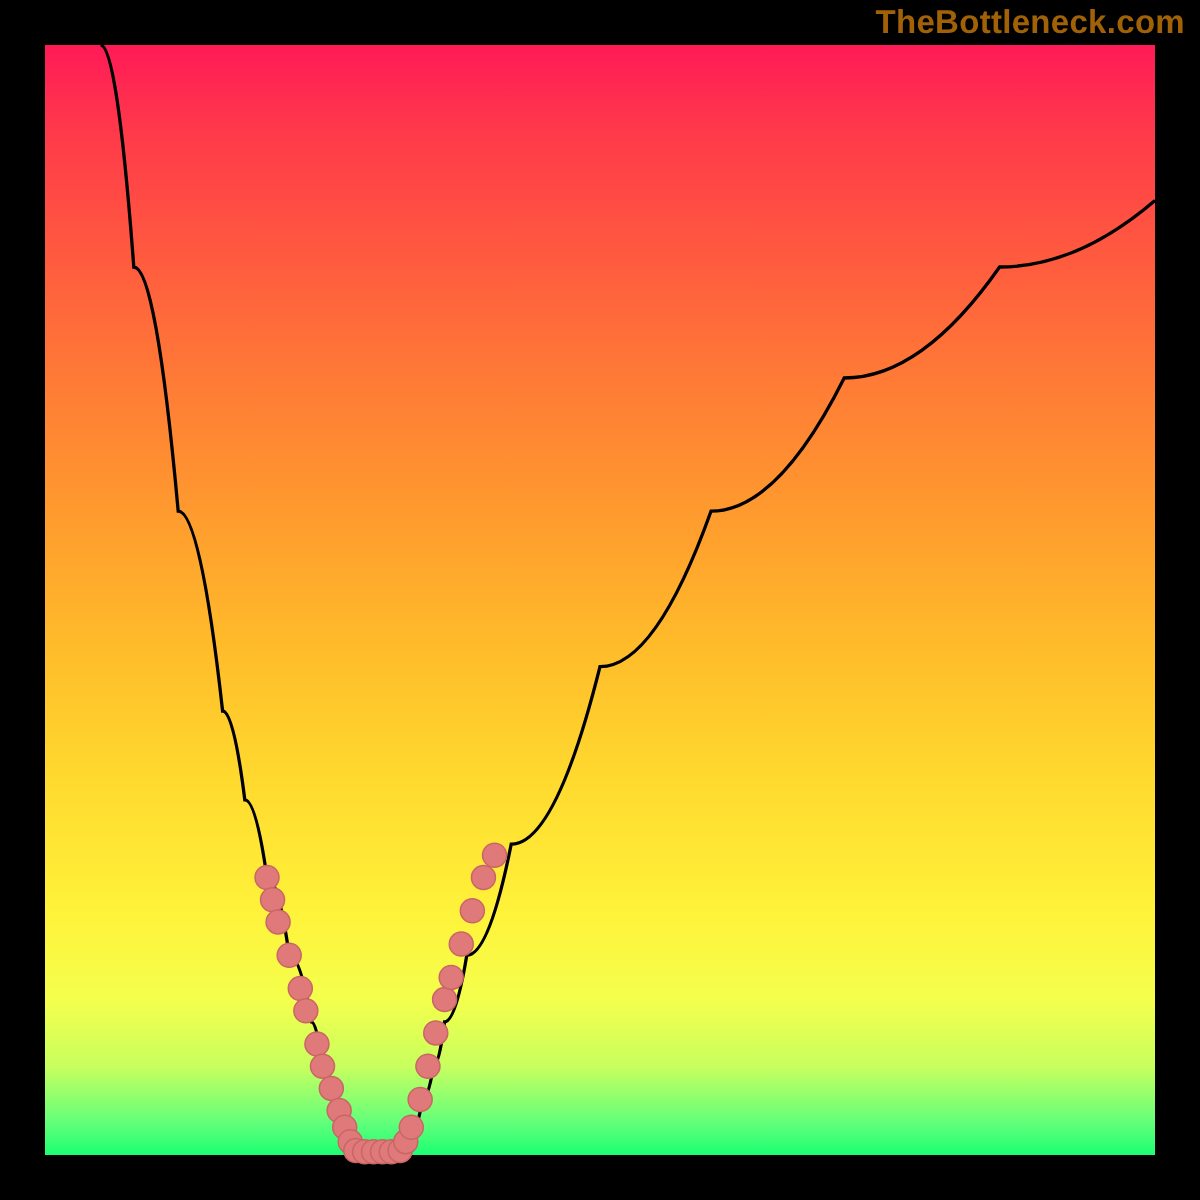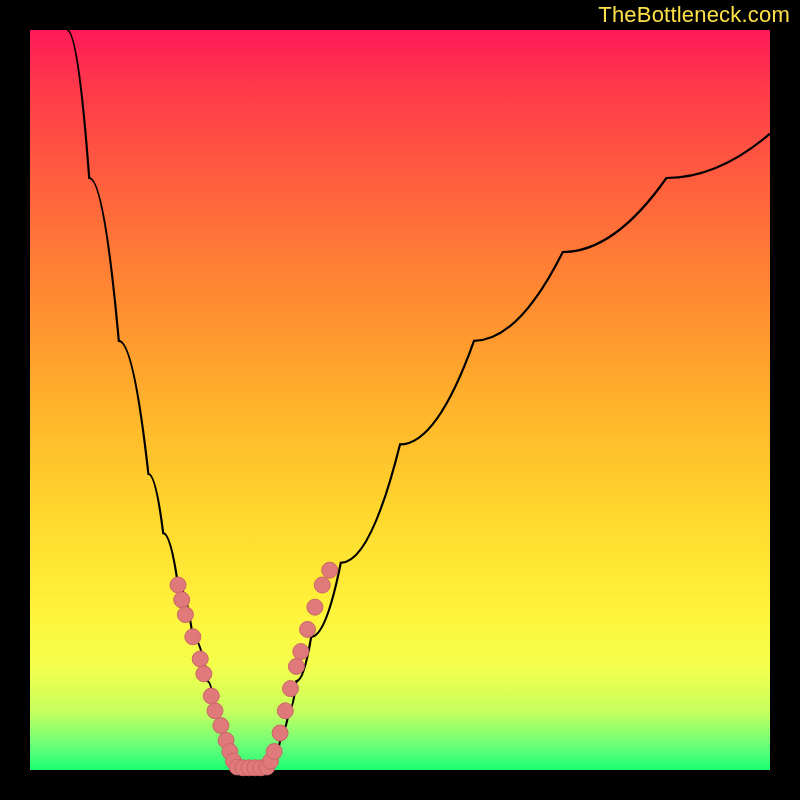--- a/index.html
+++ b/index.html
@@ -35,23 +35,23 @@
       #f4ff4c 86%,
       #c8ff5e 92%,
       #64ff7a 97%,
       #1bff72 100%
     );
   }
   .watermark {
     position: absolute;
     top: 2px;
     right: 10px;
-    color: #fde047;
+    color: #a16207;
     font-size: 22px;
-    font-weight: 400;
+    font-weight: 700;
     letter-spacing: 0.2px;
     user-select: none;
   }
   svg.curves {
     position: absolute;
     left: 0;
     top: 0;
     width: 740px;
     height: 740px;
     overflow: visible;

